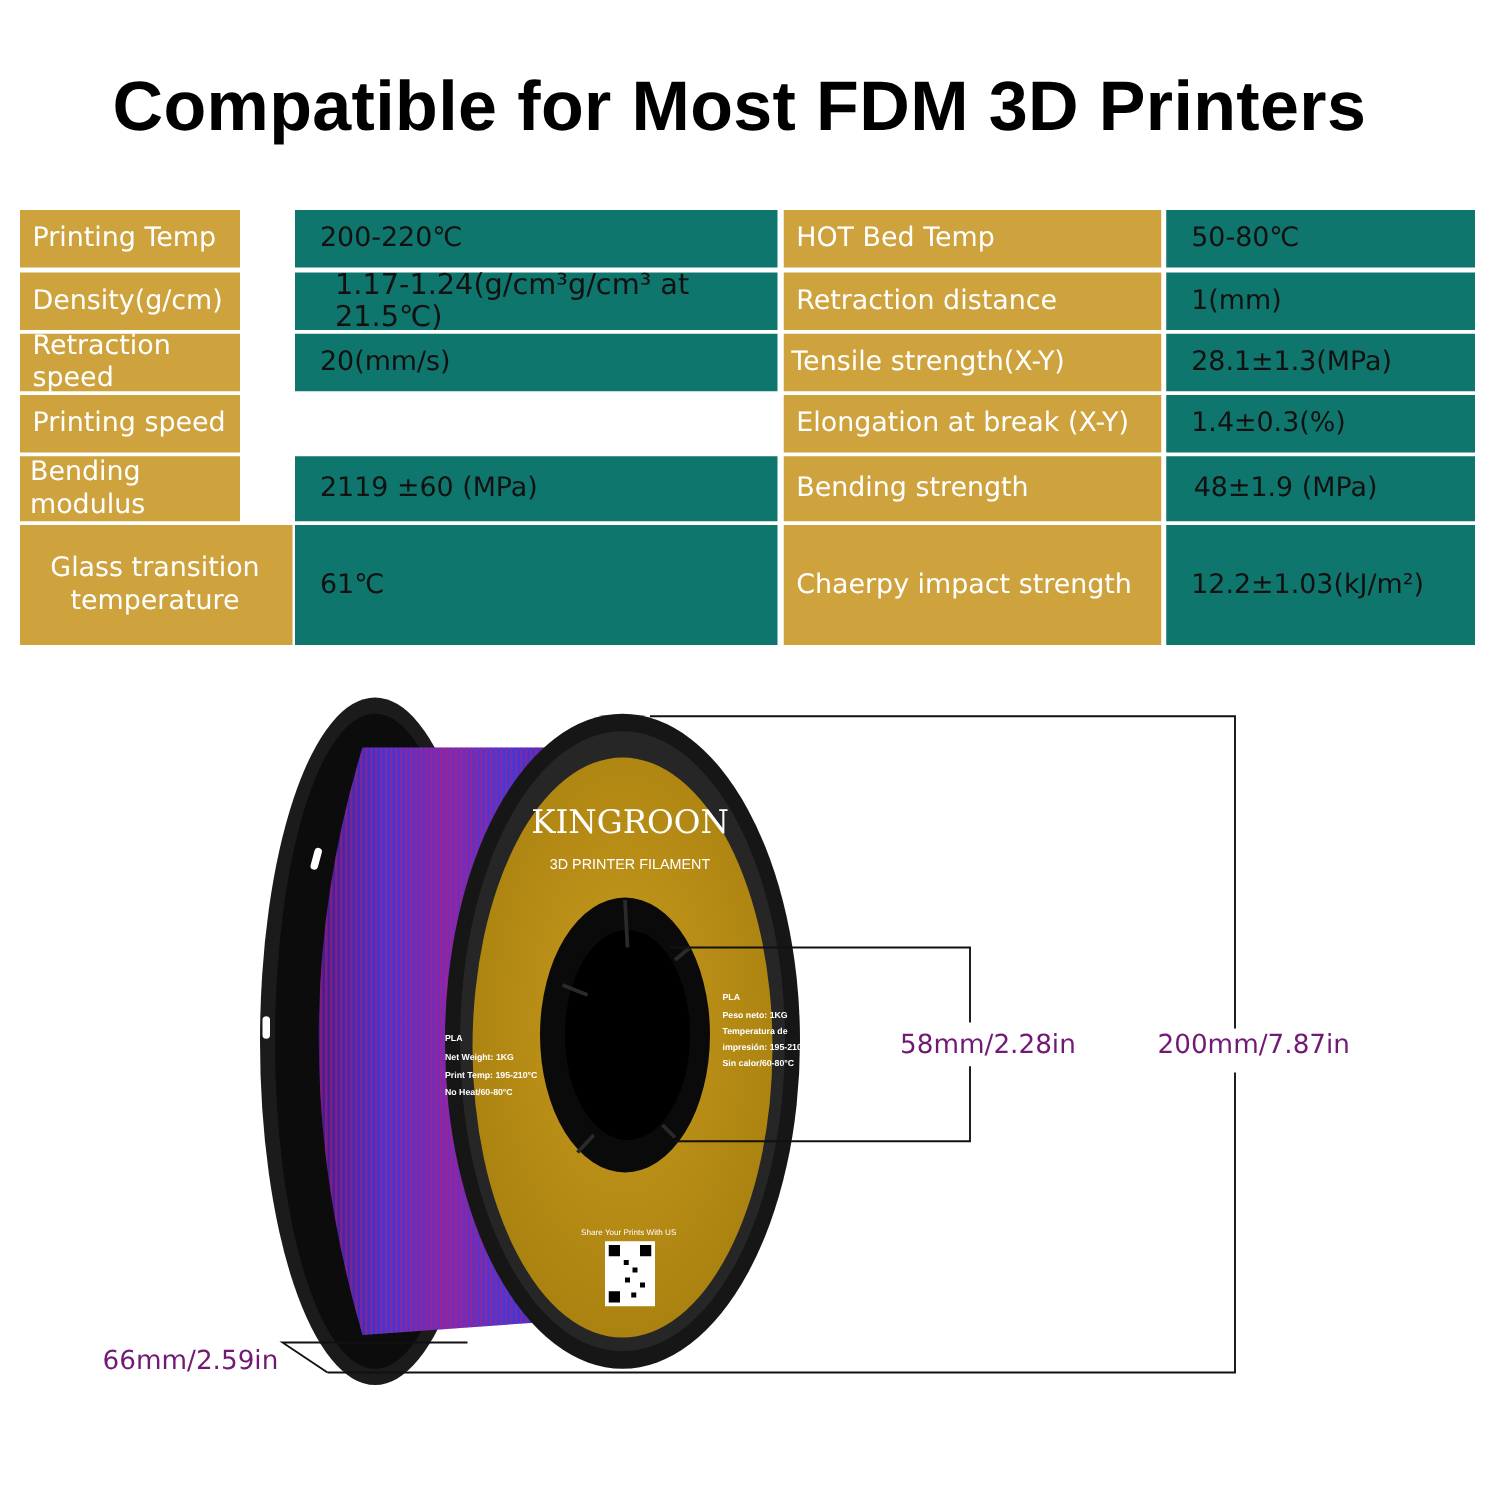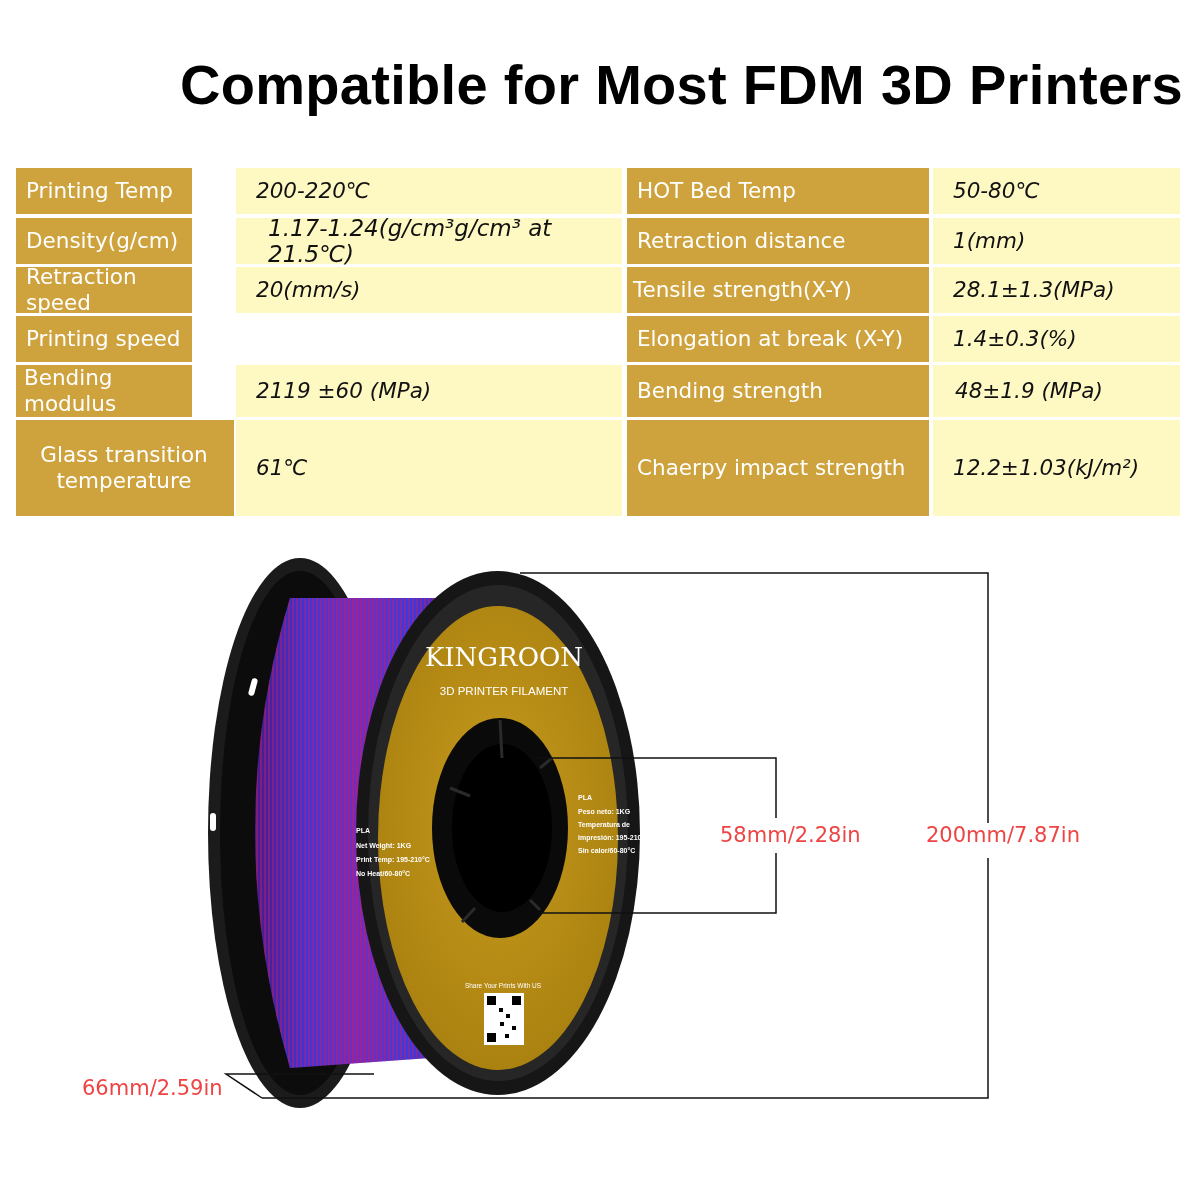--- a/index.html
+++ b/index.html
@@ -1,40 +1,40 @@
 <!DOCTYPE html>
 <html><head>
   <meta charset="utf-8">
   <style>
     * { margin: 0; padding: 0; box-sizing: border-box; }
     html, body { width: 1200px; height: 1200px; background: #ffffff; overflow: hidden; }
     body { position: relative; font-family: "DejaVu Sans", "Liberation Sans", sans-serif; color: #111; }
 
     .title {
       position: absolute; left: 0; top: 52px; width: 1183px;
-      text-align: right; font-family: "Liberation Sans", "DejaVu Sans", sans-serif;
+      text-align: center; font-family: "Liberation Sans", "DejaVu Sans", sans-serif;
       font-weight: 700; font-size: 56px; letter-spacing: 0.3px; color: #000;
     }
 
     .spec-table {
       position: absolute; left: 16px; top: 168px; width: 1164px; height: 348px;
     }
     .spec-row { position: absolute; left: 0; width: 1164px; display: block; }
     .cell { position: absolute; top: 0; bottom: 0; display: flex; align-items: center; font-size: 21.5px; line-height: 26px; }
     .cell.label { background: #cea23c; color: #fff; padding-left: 10px; }
-    .cell.value { background: #fef9c3; color: #111; padding-left: 20px; font-style: italic; }
+    .cell.value { background: #0f766e; color: #111; padding-left: 20px; }
     .cell.l1 { left: 0; width: 176px; }
     .cell.v1 { left: 220px; width: 386px; }
     .cell.l2 { left: 611px; width: 302px; }
     .cell.v2 { left: 917px; width: 247px; }
 
     .spool-wrap { position: absolute; left: 0; top: 528px; width: 1200px; height: 640px; }
     .spool-svg { position: absolute; left: 0; top: 0; }
 
-    .dim-label { position: absolute; font-size: 21px; color: #ef4444; background: #fff; padding: 0 2px; }
+    .dim-label { position: absolute; font-size: 21px; color: #701a75; background: #fff; padding: 0 2px; }
   </style>
 </head>
 <body>
 
 <div class="title">Compatible for Most FDM 3D Printers</div>
 
 <div class="spec-table">
   <div class="spec-row" style="top:0;height:46px;">
     <div class="cell label l1">Printing Temp</div>
     <div class="cell value v1">200-220℃</div>

